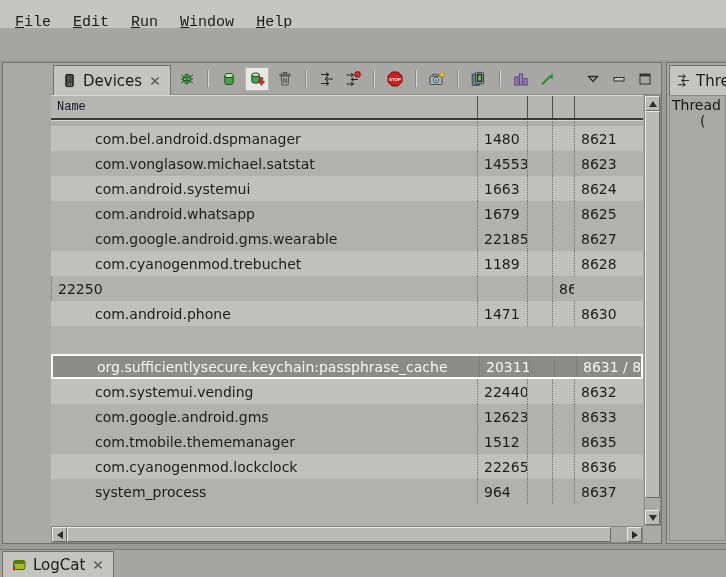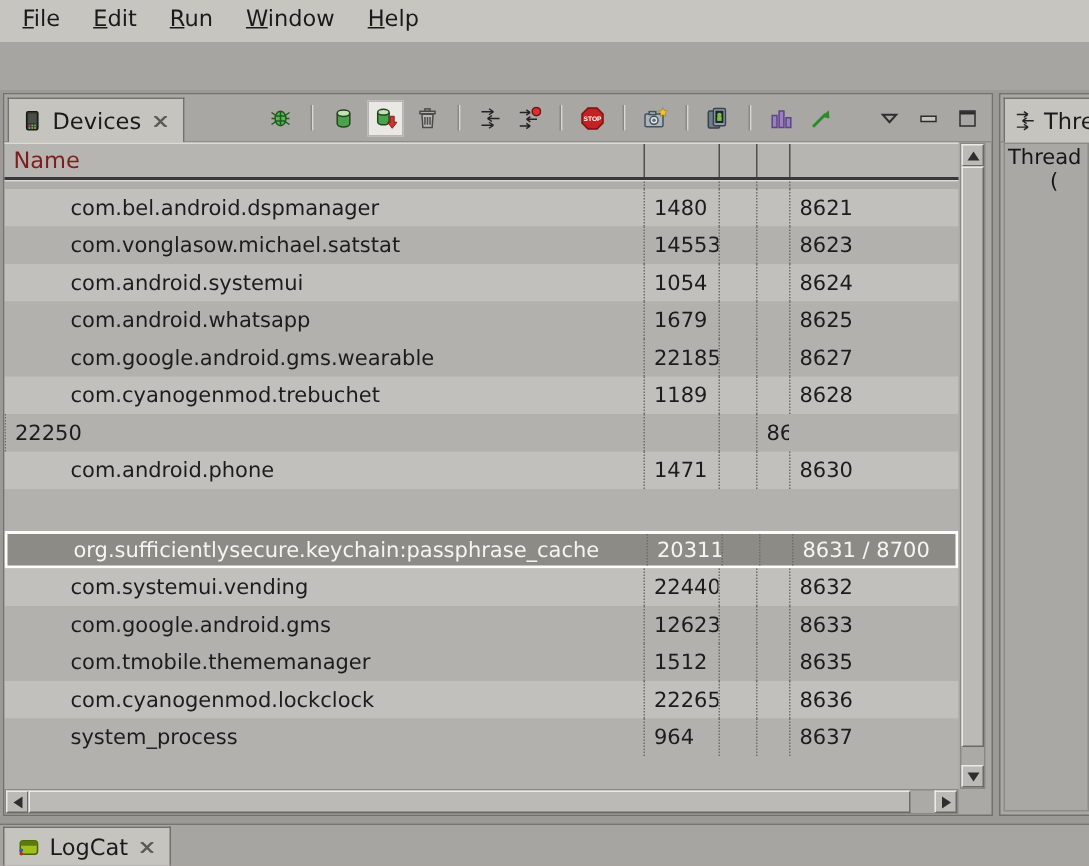--- a/index.html
+++ b/index.html
@@ -9,36 +9,36 @@
     background: #9c9a96;
     font-family: "DejaVu Sans", "Liberation Sans", sans-serif;
     color: #1a1a1a;
     -webkit-font-smoothing: antialiased;
   }
 
   
   .menubar {
     position: absolute; left:0; top:0; width:726px; height:45px;
     background:#c7c5c0; border-bottom:1px solid #4b4a48;
-    display:flex; padding-left:4px;
+    display:flex; align-items:center; padding-left:4px;font-family:Liberation Mono, monospace;
   }
   .menu-item { font-size:15px; padding:3px 11px; cursor:default; white-space:nowrap; }
   .menu-item u { text-decoration:underline; }
 
   
   .main-toolbar {
     position:absolute; left:0; top:28px; width:726px; height:32px;
     background:#a7a5a1;
   }
 
   
   .devices-panel {
     position:absolute; left:2px; top:62px; width:660px; height:482px;
     border:1px solid #72716d; background:#aaa9a5;
-    display:flex; flex-direction:column;
+    display:flex; flex-direction:column;padding-left:48px;
   }
   .tabbar {
     height:32px; background:#a8a7a3; border-bottom:1px solid #8d8c88;
     position:relative; display:flex; align-items:center; flex:0 0 auto;
   }
   .tab {
     position:absolute; left:2px; top:2px; height:30px;
     background:#c6c4bf; border:1px solid #72716d; border-bottom:none;
     display:flex; align-items:center; gap:6px; padding:0 8px;
     font-size:15px;
@@ -57,21 +57,21 @@
   .tb-gap { width:14px; }
 
   
   .table-wrap { flex:1; display:flex; min-height:0; }
   .table-left { width:636px; display:flex; flex-direction:column; }
   .thead {
     height:25px; flex:0 0 auto; background:#b6b5b1;
     border-top:1px solid #dadad6; border-bottom:2px solid #393937;
     position:relative; display:flex; align-items:center;
   }
-  .thead .hname { font-size:15px; padding-left:6px; color:#7f1d1d; }
+  .thead .hname { font-size:12px; padding-left:6px; color:#0f172a;font-family:Liberation Mono, monospace; }
   .hsep { position:absolute; top:0; bottom:0; width:1px; background:#514f4d; }
   .rows { flex:1; overflow:hidden; background:#b2b1ad; }
   .row, .partial-row {
     display:grid; grid-template-columns:426px 50px 25px 22px 1fr;
     height:25px; align-items:center; font-size:14px; color:#1c1c1c;
   }
   .partial-row { height:6px; background:#aeada9; border-top:1px solid #d8d7d3; }
   .row.light { background:#c1c0bc; }
   .row.dark  { background:#b2b1ad; }
   .row.selected {
@@ -323,21 +323,21 @@
           </div>
           <div class="row dark">
             <span class="cell name">com.vonglasow.michael.satstat</span>
             <span class="cell c2">14553</span>
             <span class="cell c3"></span>
             <span class="cell c4"></span>
             <span class="cell c5">8623</span>
           </div>
           <div class="row light">
             <span class="cell name">com.android.systemui</span>
-            <span class="cell c2">1054</span>
+            <span class="cell c2">1663</span>
             <span class="cell c3"></span>
             <span class="cell c4"></span>
             <span class="cell c5">8624</span>
           </div>
           <div class="row dark">
             <span class="cell name">com.android.whatsapp</span>
             <span class="cell c2">1679</span>
             <span class="cell c3"></span>
             <span class="cell c4"></span>
             <span class="cell c5">8625</span>

